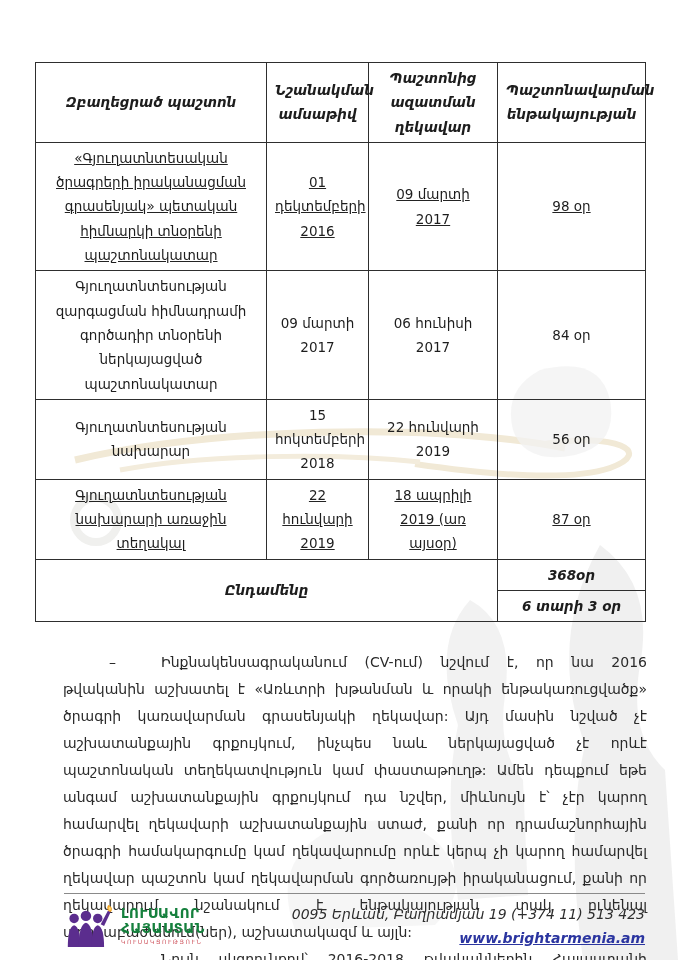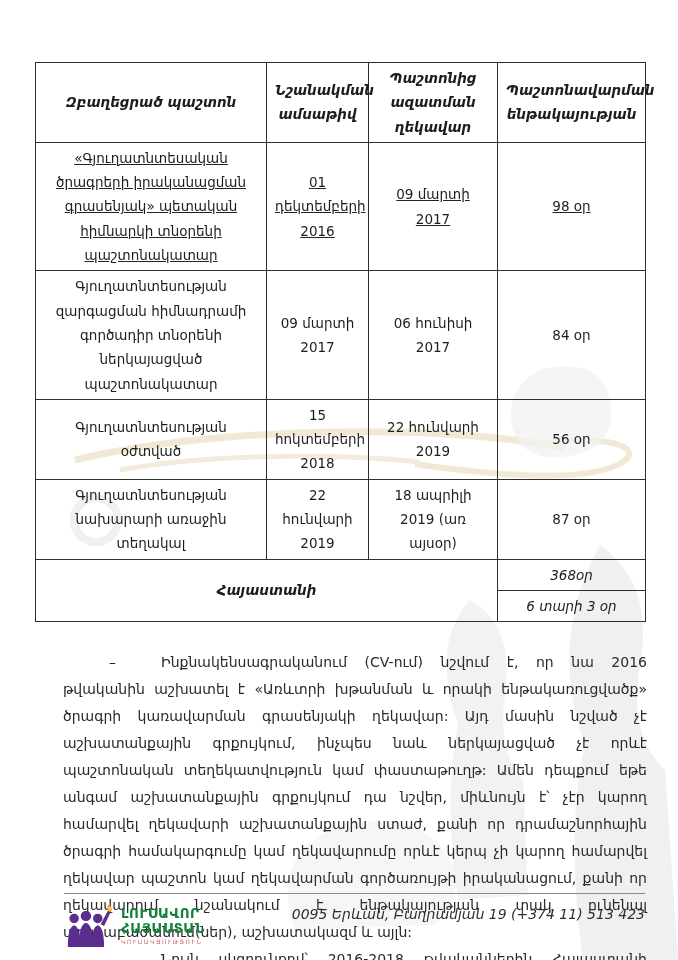--- a/index.html
+++ b/index.html
@@ -17,25 +17,25 @@
   }
   table.service th, table.service td{
     border:1.6px solid #2e2e2e;text-align:center;vertical-align:middle;
     font-size:13.5px;line-height:1.8;padding:3px 8px;color:#1d1d1d;
   }
   table.service th{font-weight:bold;font-style:italic;}
   tr.hdr{height:79px;}
   tr.r0{height:93px;text-decoration:underline;}
   tr.r1{height:72px;}
   tr.r2{height:48px;}
-  tr.r3{height:49px;}
+  tr.r3{height:49px;text-decoration:underline;}
   tr.t0{height:24px;}
   tr.t1{height:27px;}
   td.total-label{font-weight:bold;font-style:italic;}
-  td.total-val{font-weight:normal;font-style:italic;}
+  td.total-val{font-weight:bold;font-style:italic;}
 
   
   .body-text{
     margin:27px 31px 0 63px;text-align:justify;
     font-size:14px;line-height:1.93;color:#2a2a2a;
   }
   .para{text-indent:46px;margin:0;}
   .para .marker{margin-right:45px;}
 
   
@@ -87,33 +87,33 @@
         <td>09 մարտի 2017</td>
         <td>98 օր</td>
       </tr>
       <tr class="r1">
         <td>Գյուղատնտեսության զարգացման հիմնադրամի գործադիր տնօրենի ներկայացված պաշտոնակատար</td>
         <td>09 մարտի 2017</td>
         <td>06 հունիսի 2017</td>
         <td>84 օր</td>
       </tr>
       <tr class="r2">
-        <td>Գյուղատնտեսության օժտված</td>
+        <td>Գյուղատնտեսության նախարար</td>
         <td>15 հոկտեմբերի 2018</td>
         <td>22 հունվարի 2019</td>
         <td>56 օր</td>
       </tr>
       <tr class="r3">
         <td>Գյուղատնտեսության նախարարի առաջին տեղակալ</td>
         <td>22 հունվարի 2019</td>
         <td>18 ապրիլի 2019 (առ այսօր)</td>
         <td>87 օր</td>
       </tr>
       <tr class="t0">
-        <td class="total-label" colspan="3" rowspan="2">Հայաստանի</td>
+        <td class="total-label" colspan="3" rowspan="2">Ընդամենը</td>
         <td class="total-val">368օր</td>
       </tr>
       <tr class="t1">
         <td class="total-val">6 տարի 3 օր</td>
       </tr>
     </tbody>
       </table>
 
     <div class="body-text">
       <p class="para"><span class="marker">–</span><span>Ինքնակենսագրականում (CV-ում) նշվում է, որ նա 2016 թվականին աշխատել է «Առևտրի խթանման և որակի ենթակառուցվածք» ծրագրի կառավարման գրասենյակի ղեկավար: Այդ մասին նշված չէ աշխատանքային գրքույկում, ինչպես նաև ներկայացված չէ որևէ պաշտոնական տեղեկատվություն կամ փաստաթուղթ: Ամեն դեպքում եթե անգամ աշխատանքային գրքույկում դա նշվեր, միևնույն է՝ չէր կարող համարվել ղեկավարի աշխատանքային ստաժ, քանի որ դրամաշնորհային ծրագրի համակարգումը կամ ղեկավարումը որևէ կերպ չի կարող համարվել ղեկավար պաշտոն կամ ղեկավարման գործառույթի իրականացում, քանի որ ղեկավարում նշանակում է ենթակայության տակ ունենալ ստորաբաժանում(ներ), աշխատակազմ և այլն:</span></p>
@@ -139,17 +139,18 @@
           <path fill="#fcd77a" d="M53.5 4 C55.5 5 56.3 7 54.6 8.8 C52.6 7.8 52.3 5.8 53.5 4 Z"></path>
         </svg>
         <div class="logo-text">
           <span class="logo-l1">ԼՈՒՍԱՎՈՐ</span>
           <span class="logo-l2">ՀԱՅԱՍՏԱՆ</span>
           <span class="logo-l3">ԿՈՒՍԱԿՑՈՒԹՅՈՒՆ</span>
         </div>
       </div>
       <div class="contact">
         <div>0095 Երևան, Բաղրամյան 19  (+374 11) 513 423</div>
+        <div><span class="website">www.brightarmenia.am</span></div>
       </div>
     </div>
   </div>
 
 </div>
 
 </body></html>

